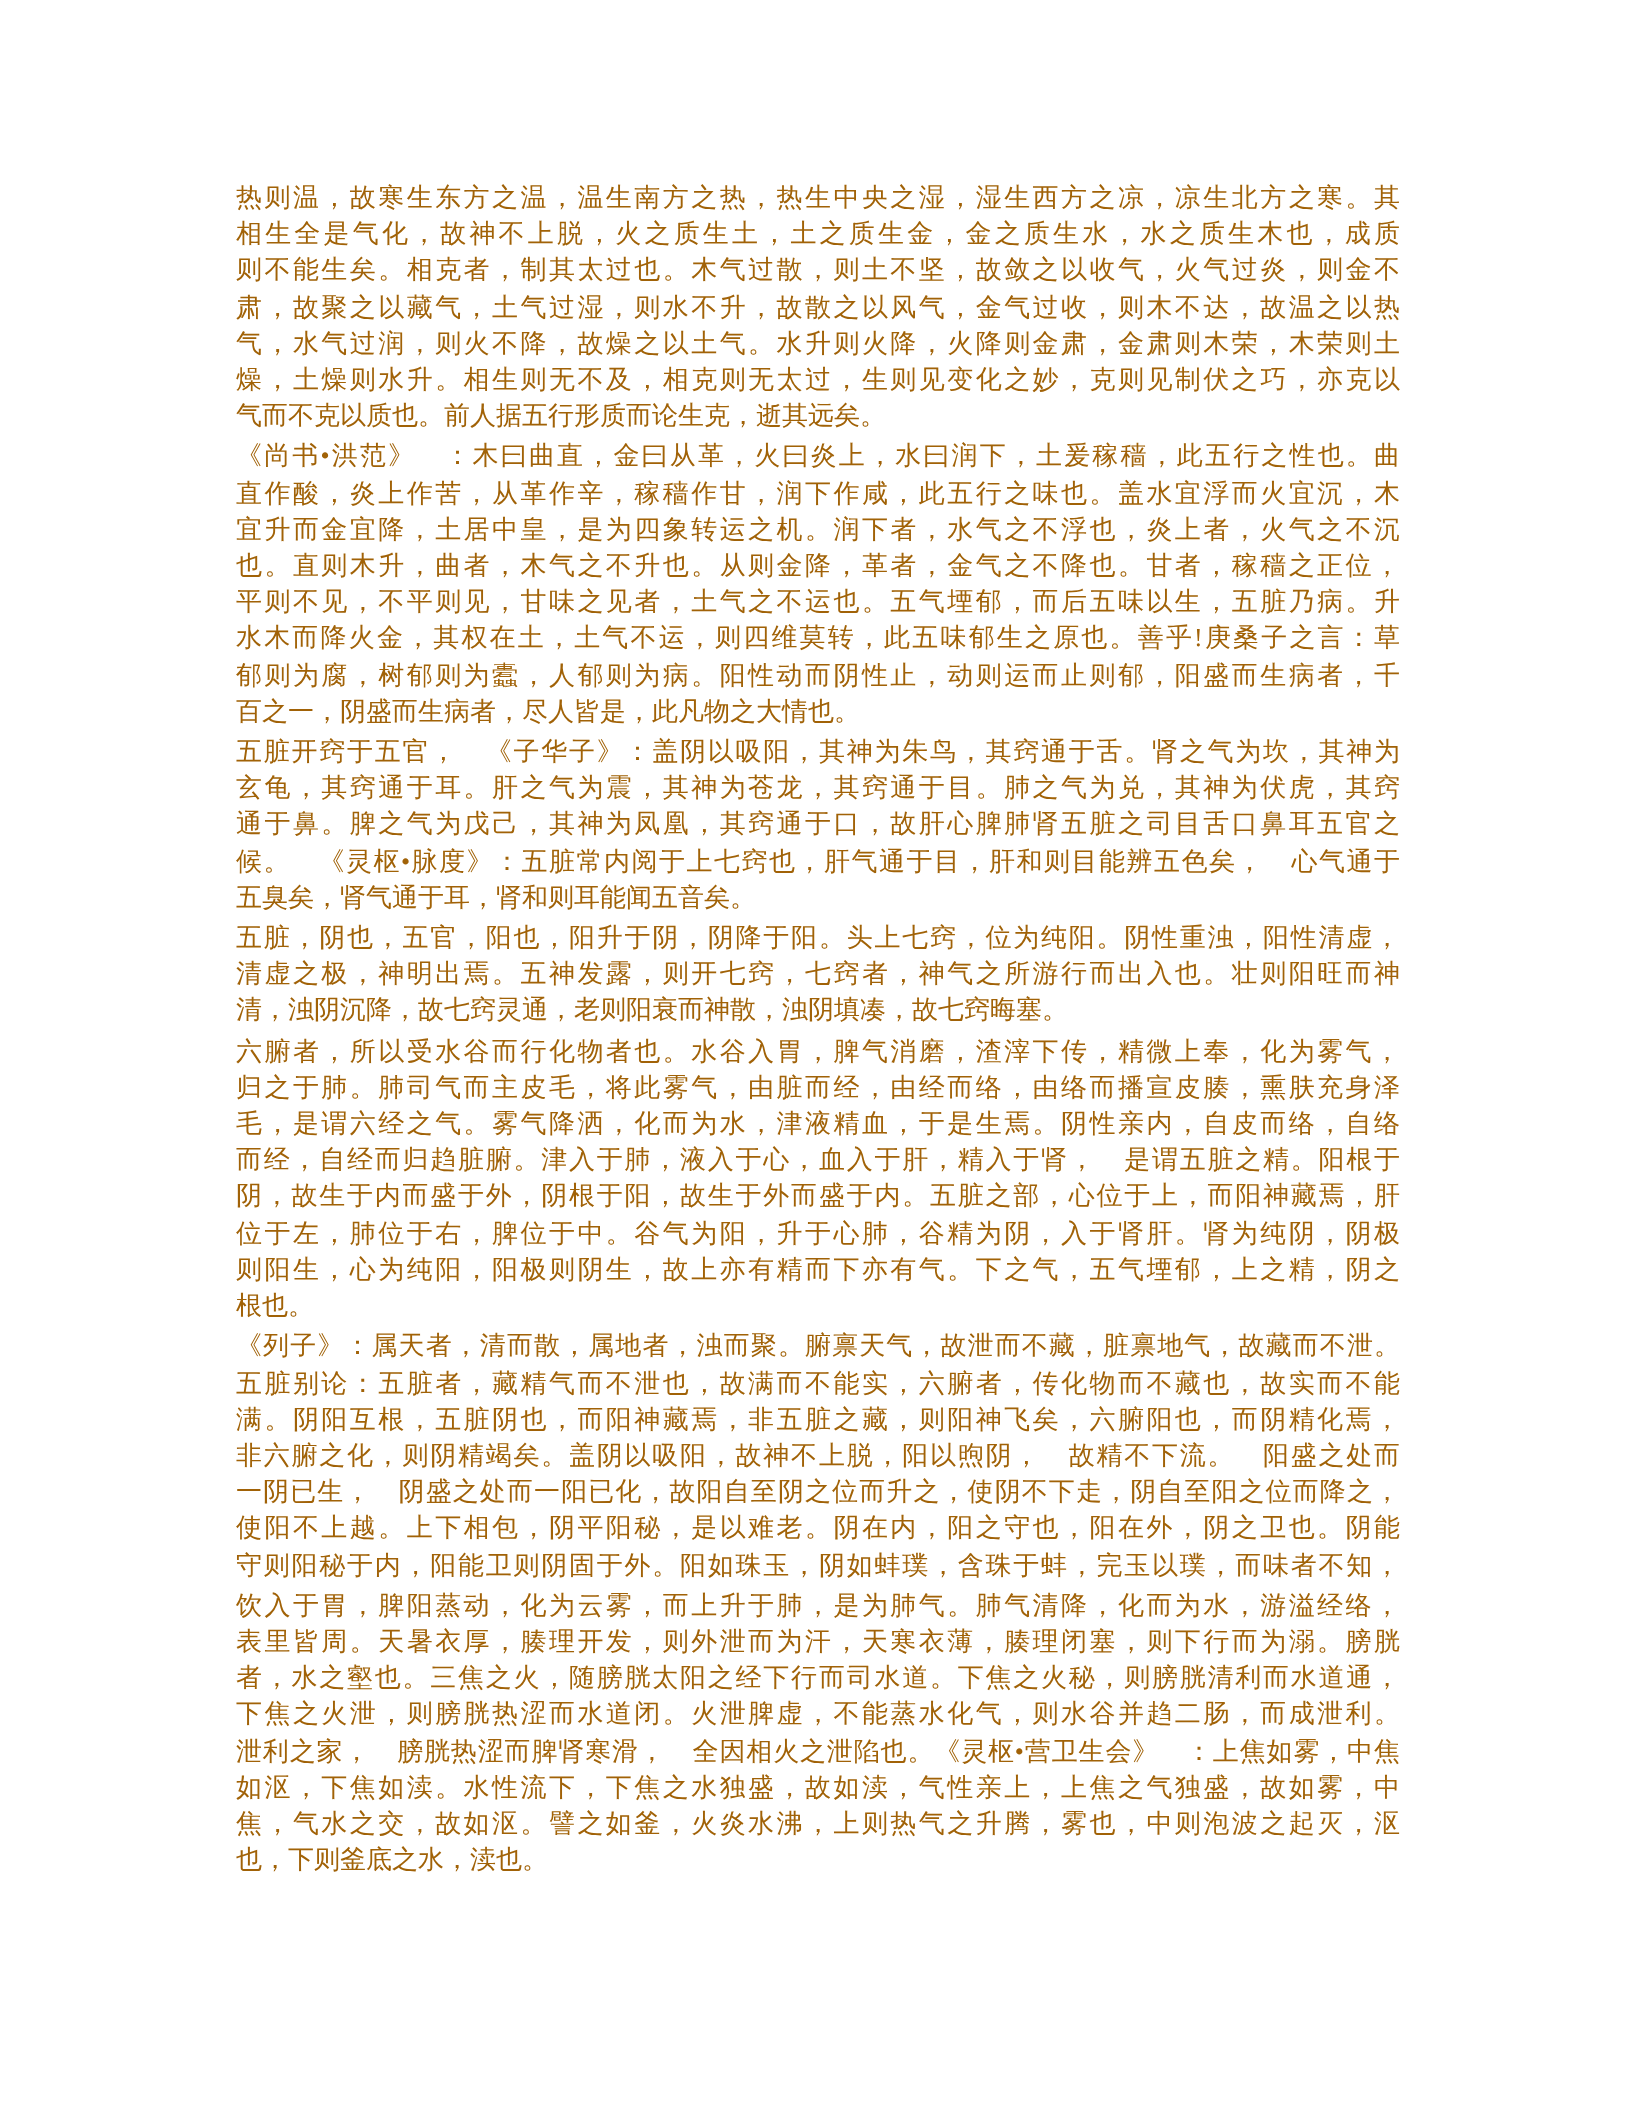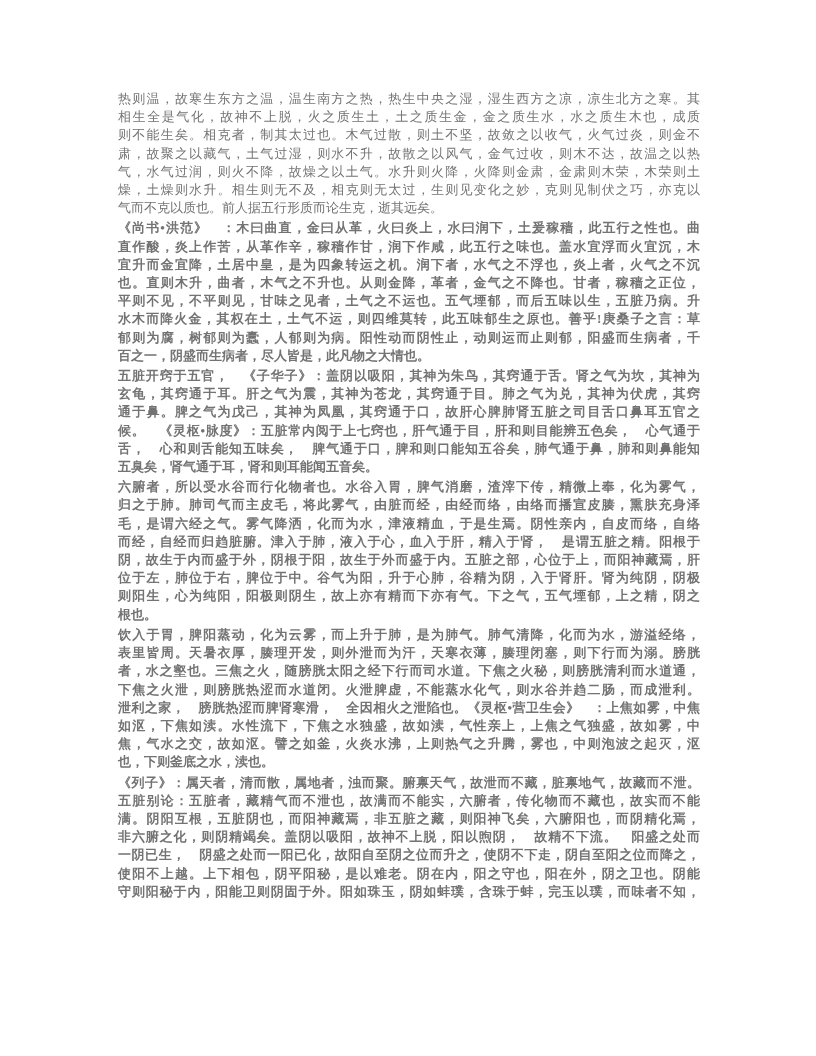--- a/index.html
+++ b/index.html
@@ -23,37 +23,36 @@
     color: #1a1a1a;
     font-size: 13px;
     line-height: 18.2px;
     -webkit-font-smoothing: antialiased;
   }
   .paragraph {
     margin: 0;
   }
   .paragraph + .paragraph {
     margin-top: 2px;
-    font-weight: bold;
   }
   .line {
     text-align: justify;
     text-align-last: justify;
     text-justify: inter-character;
     white-space: pre-wrap;
   }
   .line.para-end {
     text-align-last: left;
   }
 </style>
 </head>
 <body>
 
 <div class="page">
-  <div class="text-block" style="color: #737373;">
+  <div class="text-block" style="color: #a16207;">
       <div class="paragraph">
         <div class="line">热则温，故寒生东方之温，温生南方之热，热生中央之湿，湿生西方之凉，凉生北方之寒。其</div>
         <div class="line">相生全是气化，故神不上脱，火之质生土，土之质生金，金之质生水，水之质生木也，成质</div>
         <div class="line">则不能生矣。相克者，制其太过也。木气过散，则土不坚，故敛之以收气，火气过炎，则金不</div>
         <div class="line">肃，故聚之以藏气，土气过湿，则水不升，故散之以风气，金气过收，则木不达，故温之以热</div>
         <div class="line">气，水气过润，则火不降，故燥之以土气。水升则火降，火降则金肃，金肃则木荣，木荣则土</div>
         <div class="line">燥，土燥则水升。相生则无不及，相克则无太过，生则见变化之妙，克则见制伏之巧，亦克以</div>
         <div class="line para-end">气而不克以质也。前人据五行形质而论生克，逝其远矣。</div>
       </div>
       <div class="paragraph">
@@ -64,46 +63,50 @@
         <div class="line">平则不见，不平则见，甘味之见者，土气之不运也。五气堙郁，而后五味以生，五脏乃病。升</div>
         <div class="line">水木而降火金，其权在土，土气不运，则四维莫转，此五味郁生之原也。善乎!庚桑子之言：草</div>
         <div class="line">郁则为腐，树郁则为蠹，人郁则为病。阳性动而阴性止，动则运而止则郁，阳盛而生病者，千</div>
         <div class="line para-end">百之一，阴盛而生病者，尽人皆是，此凡物之大情也。</div>
       </div>
       <div class="paragraph">
         <div class="line">五脏开窍于五官，　《子华子》：盖阴以吸阳，其神为朱鸟，其窍通于舌。肾之气为坎，其神为</div>
         <div class="line">玄龟，其窍通于耳。肝之气为震，其神为苍龙，其窍通于目。肺之气为兑，其神为伏虎，其窍</div>
         <div class="line">通于鼻。脾之气为戊己，其神为凤凰，其窍通于口，故肝心脾肺肾五脏之司目舌口鼻耳五官之</div>
         <div class="line">候。　《灵枢•脉度》：五脏常内阅于上七窍也，肝气通于目，肝和则目能辨五色矣，　心气通于</div>
-        <div class="line">舌，　心和则舌能知五味矣，　脾气通于口，脾和则口能知五谷矣，肺气通于鼻，肺和则鼻能知</div>
         <div class="line para-end">五臭矣，肾气通于耳，肾和则耳能闻五音矣。</div>
+      </div>
+      <div class="paragraph">
+        <div class="line">五脏，阴也，五官，阳也，阳升于阴，阴降于阳。头上七窍，位为纯阳。阴性重浊，阳性清虚，</div>
+        <div class="line">清虚之极，神明出焉。五神发露，则开七窍，七窍者，神气之所游行而出入也。壮则阳旺而神</div>
+        <div class="line para-end">清，浊阴沉降，故七窍灵通，老则阳衰而神散，浊阴填凑，故七窍晦塞。</div>
       </div>
       <div class="paragraph">
         <div class="line">六腑者，所以受水谷而行化物者也。水谷入胃，脾气消磨，渣滓下传，精微上奉，化为雾气，</div>
         <div class="line">归之于肺。肺司气而主皮毛，将此雾气，由脏而经，由经而络，由络而播宣皮腠，熏肤充身泽</div>
         <div class="line">毛，是谓六经之气。雾气降洒，化而为水，津液精血，于是生焉。阴性亲内，自皮而络，自络</div>
         <div class="line">而经，自经而归趋脏腑。津入于肺，液入于心，血入于肝，精入于肾，　是谓五脏之精。阳根于</div>
         <div class="line">阴，故生于内而盛于外，阴根于阳，故生于外而盛于内。五脏之部，心位于上，而阳神藏焉，肝</div>
         <div class="line">位于左，肺位于右，脾位于中。谷气为阳，升于心肺，谷精为阴，入于肾肝。肾为纯阴，阴极</div>
         <div class="line">则阳生，心为纯阳，阳极则阴生，故上亦有精而下亦有气。下之气，五气堙郁，上之精，阴之</div>
         <div class="line para-end">根也。</div>
       </div>
       <div class="paragraph">
+        <div class="line">《列子》：属天者，清而散，属地者，浊而聚。腑禀天气，故泄而不藏，脏禀地气，故藏而不泄。</div>
+        <div class="line">五脏别论：五脏者，藏精气而不泄也，故满而不能实，六腑者，传化物而不藏也，故实而不能</div>
+        <div class="line">满。阴阳互根，五脏阴也，而阳神藏焉，非五脏之藏，则阳神飞矣，六腑阳也，而阴精化焉，</div>
+        <div class="line">非六腑之化，则阴精竭矣。盖阴以吸阳，故神不上脱，阳以煦阴，　故精不下流。　阳盛之处而</div>
+        <div class="line">一阴已生，　阴盛之处而一阳已化，故阳自至阴之位而升之，使阴不下走，阴自至阳之位而降之，</div>
+        <div class="line">使阳不上越。上下相包，阴平阳秘，是以难老。阴在内，阳之守也，阳在外，阴之卫也。阴能</div>
+        <div class="line">守则阳秘于内，阳能卫则阴固于外。阳如珠玉，阴如蚌璞，含珠于蚌，完玉以璞，而味者不知，</div>
+      </div>
+      <div class="paragraph">
         <div class="line">饮入于胃，脾阳蒸动，化为云雾，而上升于肺，是为肺气。肺气清降，化而为水，游溢经络，</div>
         <div class="line">表里皆周。天暑衣厚，腠理开发，则外泄而为汗，天寒衣薄，腠理闭塞，则下行而为溺。膀胱</div>
         <div class="line">者，水之壑也。三焦之火，随膀胱太阳之经下行而司水道。下焦之火秘，则膀胱清利而水道通，</div>
         <div class="line">下焦之火泄，则膀胱热涩而水道闭。火泄脾虚，不能蒸水化气，则水谷并趋二肠，而成泄利。</div>
         <div class="line">泄利之家，　膀胱热涩而脾肾寒滑，　全因相火之泄陷也。《灵枢•营卫生会》　：上焦如雾，中焦</div>
         <div class="line">如沤，下焦如渎。水性流下，下焦之水独盛，故如渎，气性亲上，上焦之气独盛，故如雾，中</div>
         <div class="line">焦，气水之交，故如沤。譬之如釜，火炎水沸，上则热气之升腾，雾也，中则泡波之起灭，沤</div>
         <div class="line para-end">也，下则釜底之水，渎也。</div>
       </div>
-      <div class="paragraph">
-        <div class="line">《列子》：属天者，清而散，属地者，浊而聚。腑禀天气，故泄而不藏，脏禀地气，故藏而不泄。</div>
-        <div class="line">五脏别论：五脏者，藏精气而不泄也，故满而不能实，六腑者，传化物而不藏也，故实而不能</div>
-        <div class="line">满。阴阳互根，五脏阴也，而阳神藏焉，非五脏之藏，则阳神飞矣，六腑阳也，而阴精化焉，</div>
-        <div class="line">非六腑之化，则阴精竭矣。盖阴以吸阳，故神不上脱，阳以煦阴，　故精不下流。　阳盛之处而</div>
-        <div class="line">一阴已生，　阴盛之处而一阳已化，故阳自至阴之位而升之，使阴不下走，阴自至阳之位而降之，</div>
-        <div class="line">使阳不上越。上下相包，阴平阳秘，是以难老。阴在内，阳之守也，阳在外，阴之卫也。阴能</div>
-        <div class="line">守则阳秘于内，阳能卫则阴固于外。阳如珠玉，阴如蚌璞，含珠于蚌，完玉以璞，而味者不知，</div>
-      </div>
     </div>
 </div>
 
 </body></html>

